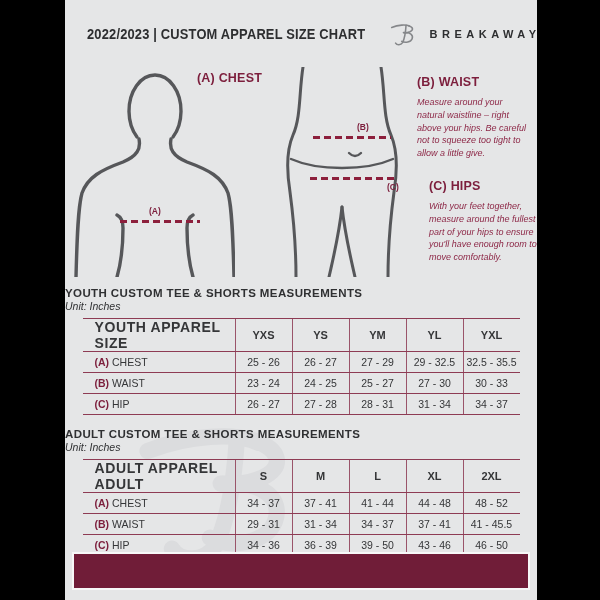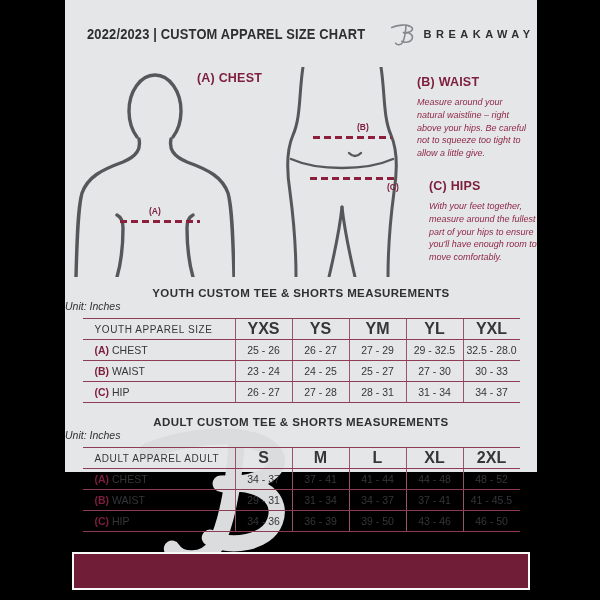--- a/index.html
+++ b/index.html
@@ -1,27 +1,27 @@
 <!DOCTYPE html>
 <html><head>
 <meta charset="utf-8">
 <style>
   html,body{margin:0;padding:0;}
   body{
     width:600px;height:600px;background:#000;overflow:hidden;position:relative;
     font-family:"Liberation Sans", sans-serif;
   }
-  .doc{position:absolute;left:65px;top:0;width:472px;height:472px;background:#e5e6e7;}
+  .doc{position:absolute;left:65px;top:0;width:472px;height:600px;background:#e5e6e7;}
   .content{position:relative;z-index:1;}
 
   
   .hdr{display:flex;align-items:center;justify-content:space-between;padding:20px 20px 0 22px;}
   .title{font-weight:bold;font-size:14px;color:#2d2e30;letter-spacing:.2px;white-space:nowrap;
          transform:scaleX(.92);transform-origin:left center;}
-  .brand{display:flex;align-items:center;gap:8px;}
+  .brand{display:flex;align-items:center;gap:14px;}
   .brand-name{font-weight:bold;font-size:11px;letter-spacing:4.5px;color:#2d2e30;}
   .logo{color:#85878a;}
 
   
   .figures{position:relative;height:212px;margin-top:18px;}
   .fig svg{display:block;}
   .fig{position:absolute;}
   .fig-torso{left:8px;top:2px;}
   .fig-lower{left:218px;top:2px;}
   .dash{position:absolute;height:3px;
@@ -36,29 +36,29 @@
   .mblock{position:absolute;}
   .mblock-a{left:132px;top:6px;width:114px;}
   .mblock-b{left:352px;top:10px;width:114px;}
   .mblock-c{left:364px;top:114px;width:120px;}
   .mhead{font-weight:bold;font-size:12.5px;color:#7c1e3c;letter-spacing:.2px;}
   .mdesc{font-style:italic;font-size:9px;line-height:1.42;color:#8d2847;margin-top:7px;}
 
   
   .tbl-section{margin-top:10px;}
   .tbl-section.adult{margin-top:13px;}
-  .tbl-title{text-align:center;font-weight:bold;font-size:11.5px;color:#2f3032;letter-spacing:.4px;}
+  .tbl-title{text-align:left;font-weight:bold;font-size:11.5px;color:#2f3032;letter-spacing:.4px;}
   .tbl-unit{text-align:left;font-style:italic;font-size:10.5px;color:#2f3032;margin-top:1px;}
   table{border-collapse:collapse;margin:6px auto 0;table-layout:fixed;background:transparent;}
   td{border-top:1.5px solid #8e3b54;border-bottom:1.5px solid #8e3b54;height:20px;
      font-size:10.5px;color:#353638;text-align:center;padding:0;}
   td:not(:first-child){border-left:1.4px solid #9a546a;width:56px;}
   td:first-child{width:140px;text-align:left;padding-left:12px;}
-  td.hdr-lbl{font-size:10px;letter-spacing:.6px;}
-  td.sz{font-weight:bold;font-size:16px;}
+  td.hdr-lbl{font-size:14px;letter-spacing:.6px;font-weight:bold;}
+  td.sz{font-weight:bold;font-size:11px;}
   .key{color:#7c1e3c;font-weight:bold;}
 
   
   .watermark{position:absolute;left:28px;top:405px;z-index:0;color:#dbdcde;}
   .footer{position:absolute;left:7px;top:552px;width:458px;height:38px;background:#701d38;
           border:2px solid #f7f8f8;box-sizing:border-box;z-index:2;}
 </style>
 </head>
 <body>
 
@@ -154,21 +154,21 @@
               <td class="sz">YM</td>
               <td class="sz">YL</td>
               <td class="sz">YXL</td>
             </tr>
             <tr>
               <td><span class="key">(A)</span> CHEST</td>
               <td>25 - 26</td>
               <td>26 - 27</td>
               <td>27 - 29</td>
               <td>29 - 32.5</td>
-              <td>32.5 - 28.0</td>
+              <td>32.5 - 35.5</td>
             </tr>
             <tr>
               <td><span class="key">(B)</span> WAIST</td>
               <td>23 - 24</td>
               <td>24 - 25</td>
               <td>25 - 27</td>
               <td>27 - 30</td>
               <td>30 - 33</td>
             </tr>
             <tr>

